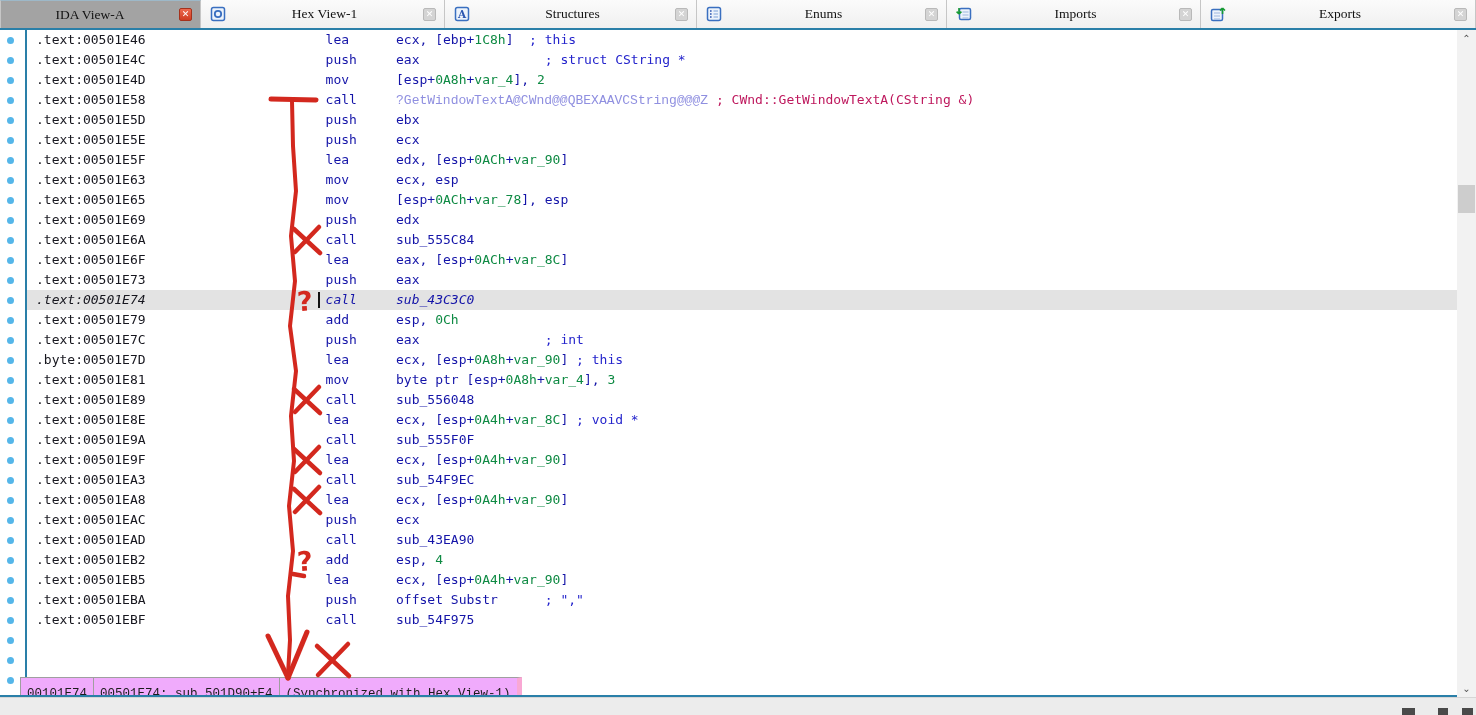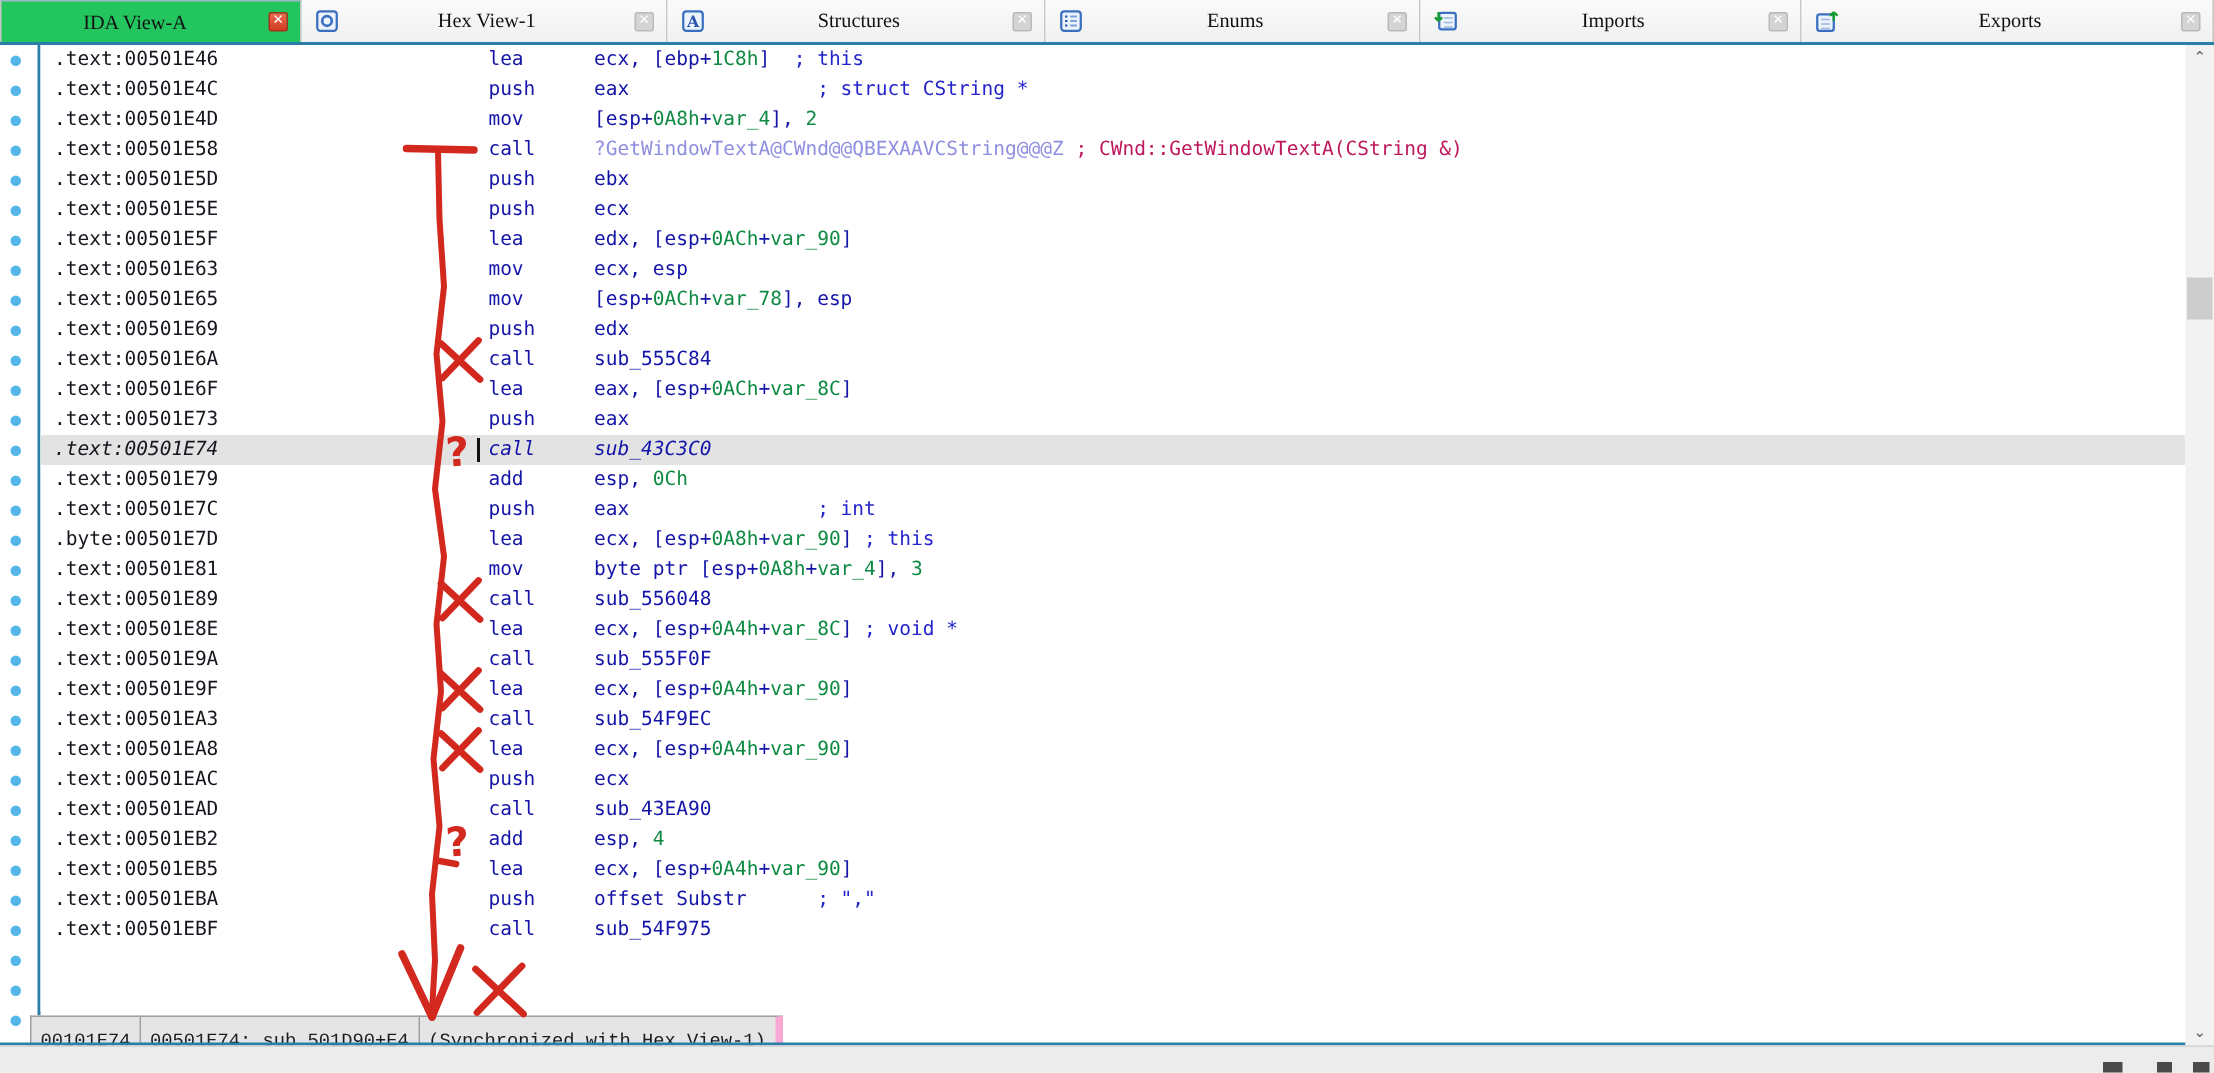--- a/index.html
+++ b/index.html
@@ -6,21 +6,21 @@
   body{width:1476px;height:715px;position:relative;overflow:hidden;
        font-family:"Liberation Sans",sans-serif;}
 
   
   #tabbar{position:absolute;left:0;top:0;width:1476px;height:28px;
           display:flex;background:#e9e9e9;border-bottom:1px solid #bcbcbc;}
   .tab{position:relative;display:flex;align-items:center;height:28px;
        background:linear-gradient(#fbfbfb,#f0f0f0);
        border-right:1px solid #c6c6c6;box-sizing:border-box;
        font-family:"Liberation Serif",serif;font-size:13.5px;color:#111;}
-  .tab.active{background:#22c55e;border-top:1px solid #9db8c8;
+  .tab.active{background:#a3a3a3;border-top:1px solid #9db8c8;
        border-left:1px solid #c6c6c6;}
   .tab .ticon{width:16px;height:16px;margin-left:9px;flex:0 0 auto;}
   .tab .tlabel{flex:1;text-align:center;white-space:nowrap;overflow:hidden;}
   .tab .tclose{width:13px;height:13px;margin-right:8px;flex:0 0 auto;
        border-radius:2px;display:flex;align-items:center;justify-content:center;
        font-size:9px;font-weight:bold;color:#fff;line-height:1;cursor:default;
        background:#d4d4d4;border:1px solid #b9b9b9;box-sizing:border-box;
        font-family:"DejaVu Sans",sans-serif;}
   .tab .tclose.red{background:linear-gradient(#ec6a50,#d03c22);border:1px solid #a5321c;}
 
@@ -34,30 +34,30 @@
   #listing{position:absolute;left:27px;top:2px;width:1430px;height:644px;
            background:#fff;overflow:hidden;}
   .row{height:20px;line-height:20px;white-space:pre;
        font-family:"DejaVu Sans Mono",monospace;font-size:13px;padding-left:9px;}
   .row.hl{background:#e3e3e3;font-style:italic;}
   .a{color:#16161e;}
   .k{color:#1414a8;}
   .n{color:#0e8a43;}
   .c{color:#2424cc;}
   .g{color:#be185d;}
-  .m{color:#8f8fe0;}
+  .m{color:#8f8fe0;font-family:Liberation Mono, monospace;}
   .p{color:#000;}
 
   #caret{position:absolute;background:#111;width:2px;height:16px;}
 
   
   #viewstatus{position:absolute;left:20px;top:649px;height:20px;display:flex;
       font-family:"Liberation Mono",monospace;font-size:12.5px;color:#1c1c1c;
       align-items:stretch;}
-  .scell{background:#e5e5e5;border:1px solid #9f9f9f;border-right:none;
+  .scell{background:#f0abfc;border:1px solid #9f9f9f;border-right:none;
       padding:16px 6px;display:flex;align-items:center;white-space:nowrap;}
   .scell:last-child{border-right:5px solid #f9a8d4;}
 
   #win-botline{position:absolute;left:0;top:667px;width:1476px;height:2px;background:#2a7fa8;}
 
   
   #vscroll{position:absolute;right:0;top:30px;width:19px;height:667px;background:#f2f2f2;}
   .sbtn{position:absolute;left:0;width:19px;height:17px;display:flex;align-items:center;
         justify-content:center;color:#555;font-size:10px;background:#f2f2f2;
         font-family:"DejaVu Sans",sans-serif;}

